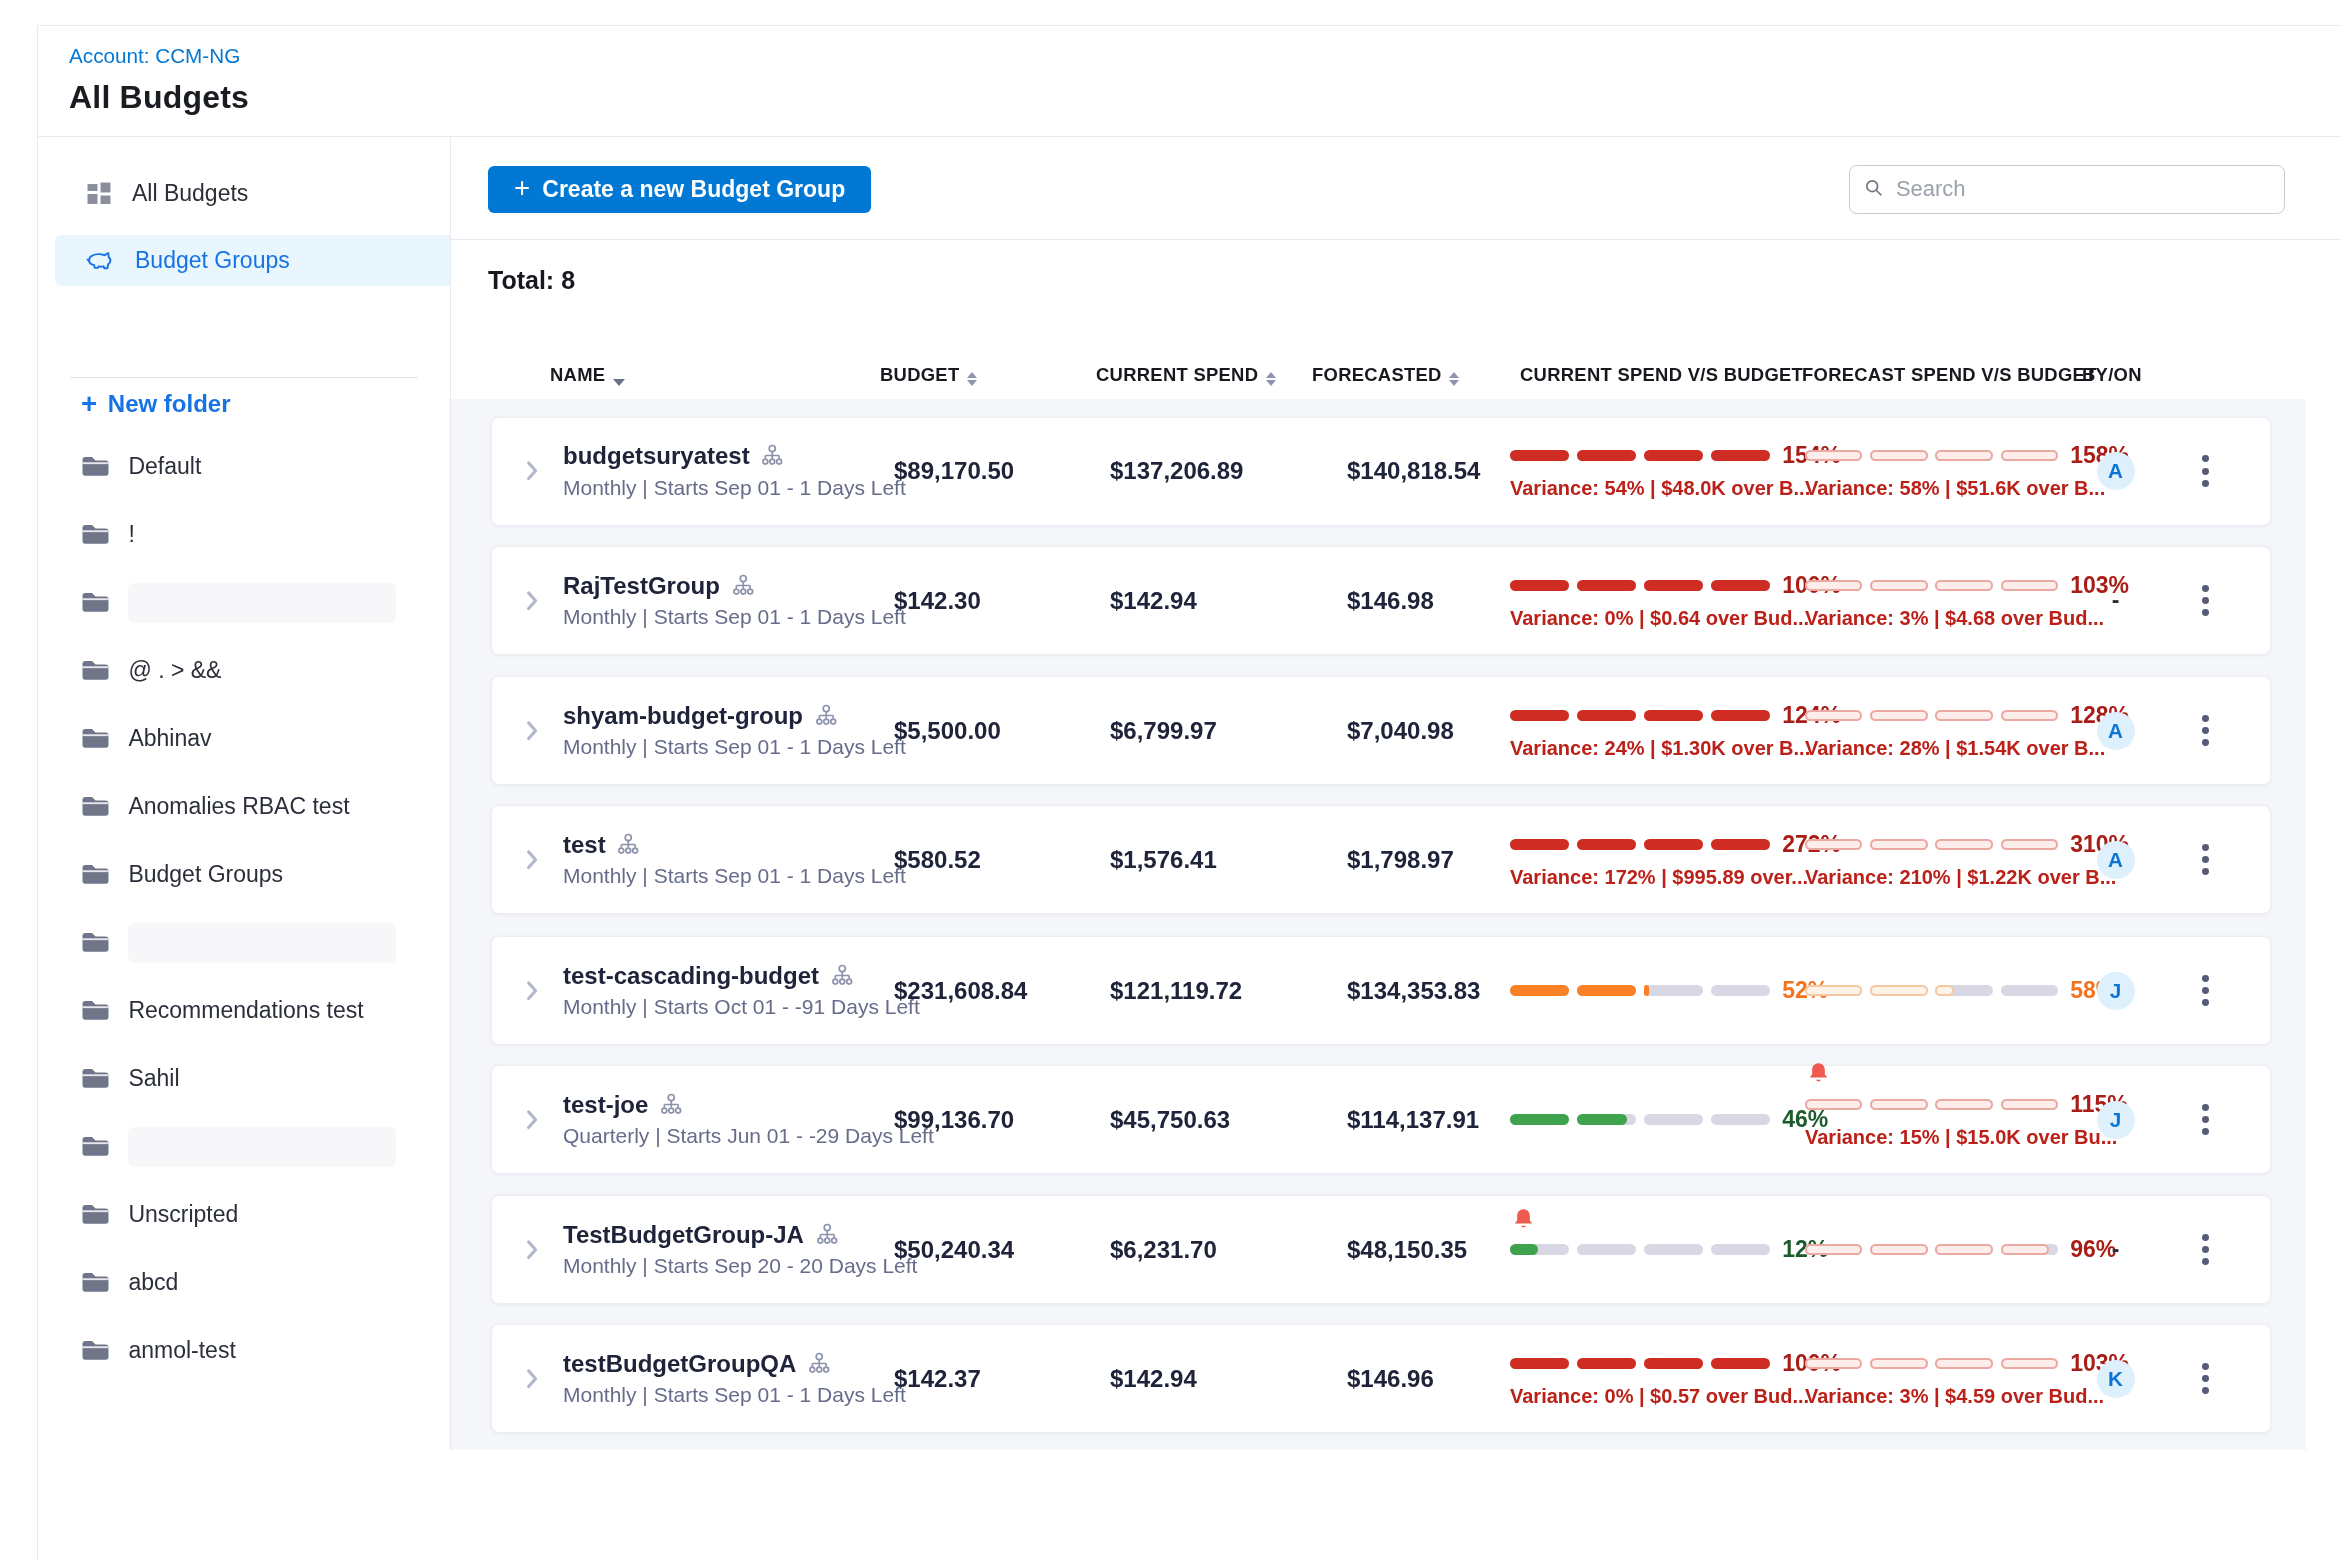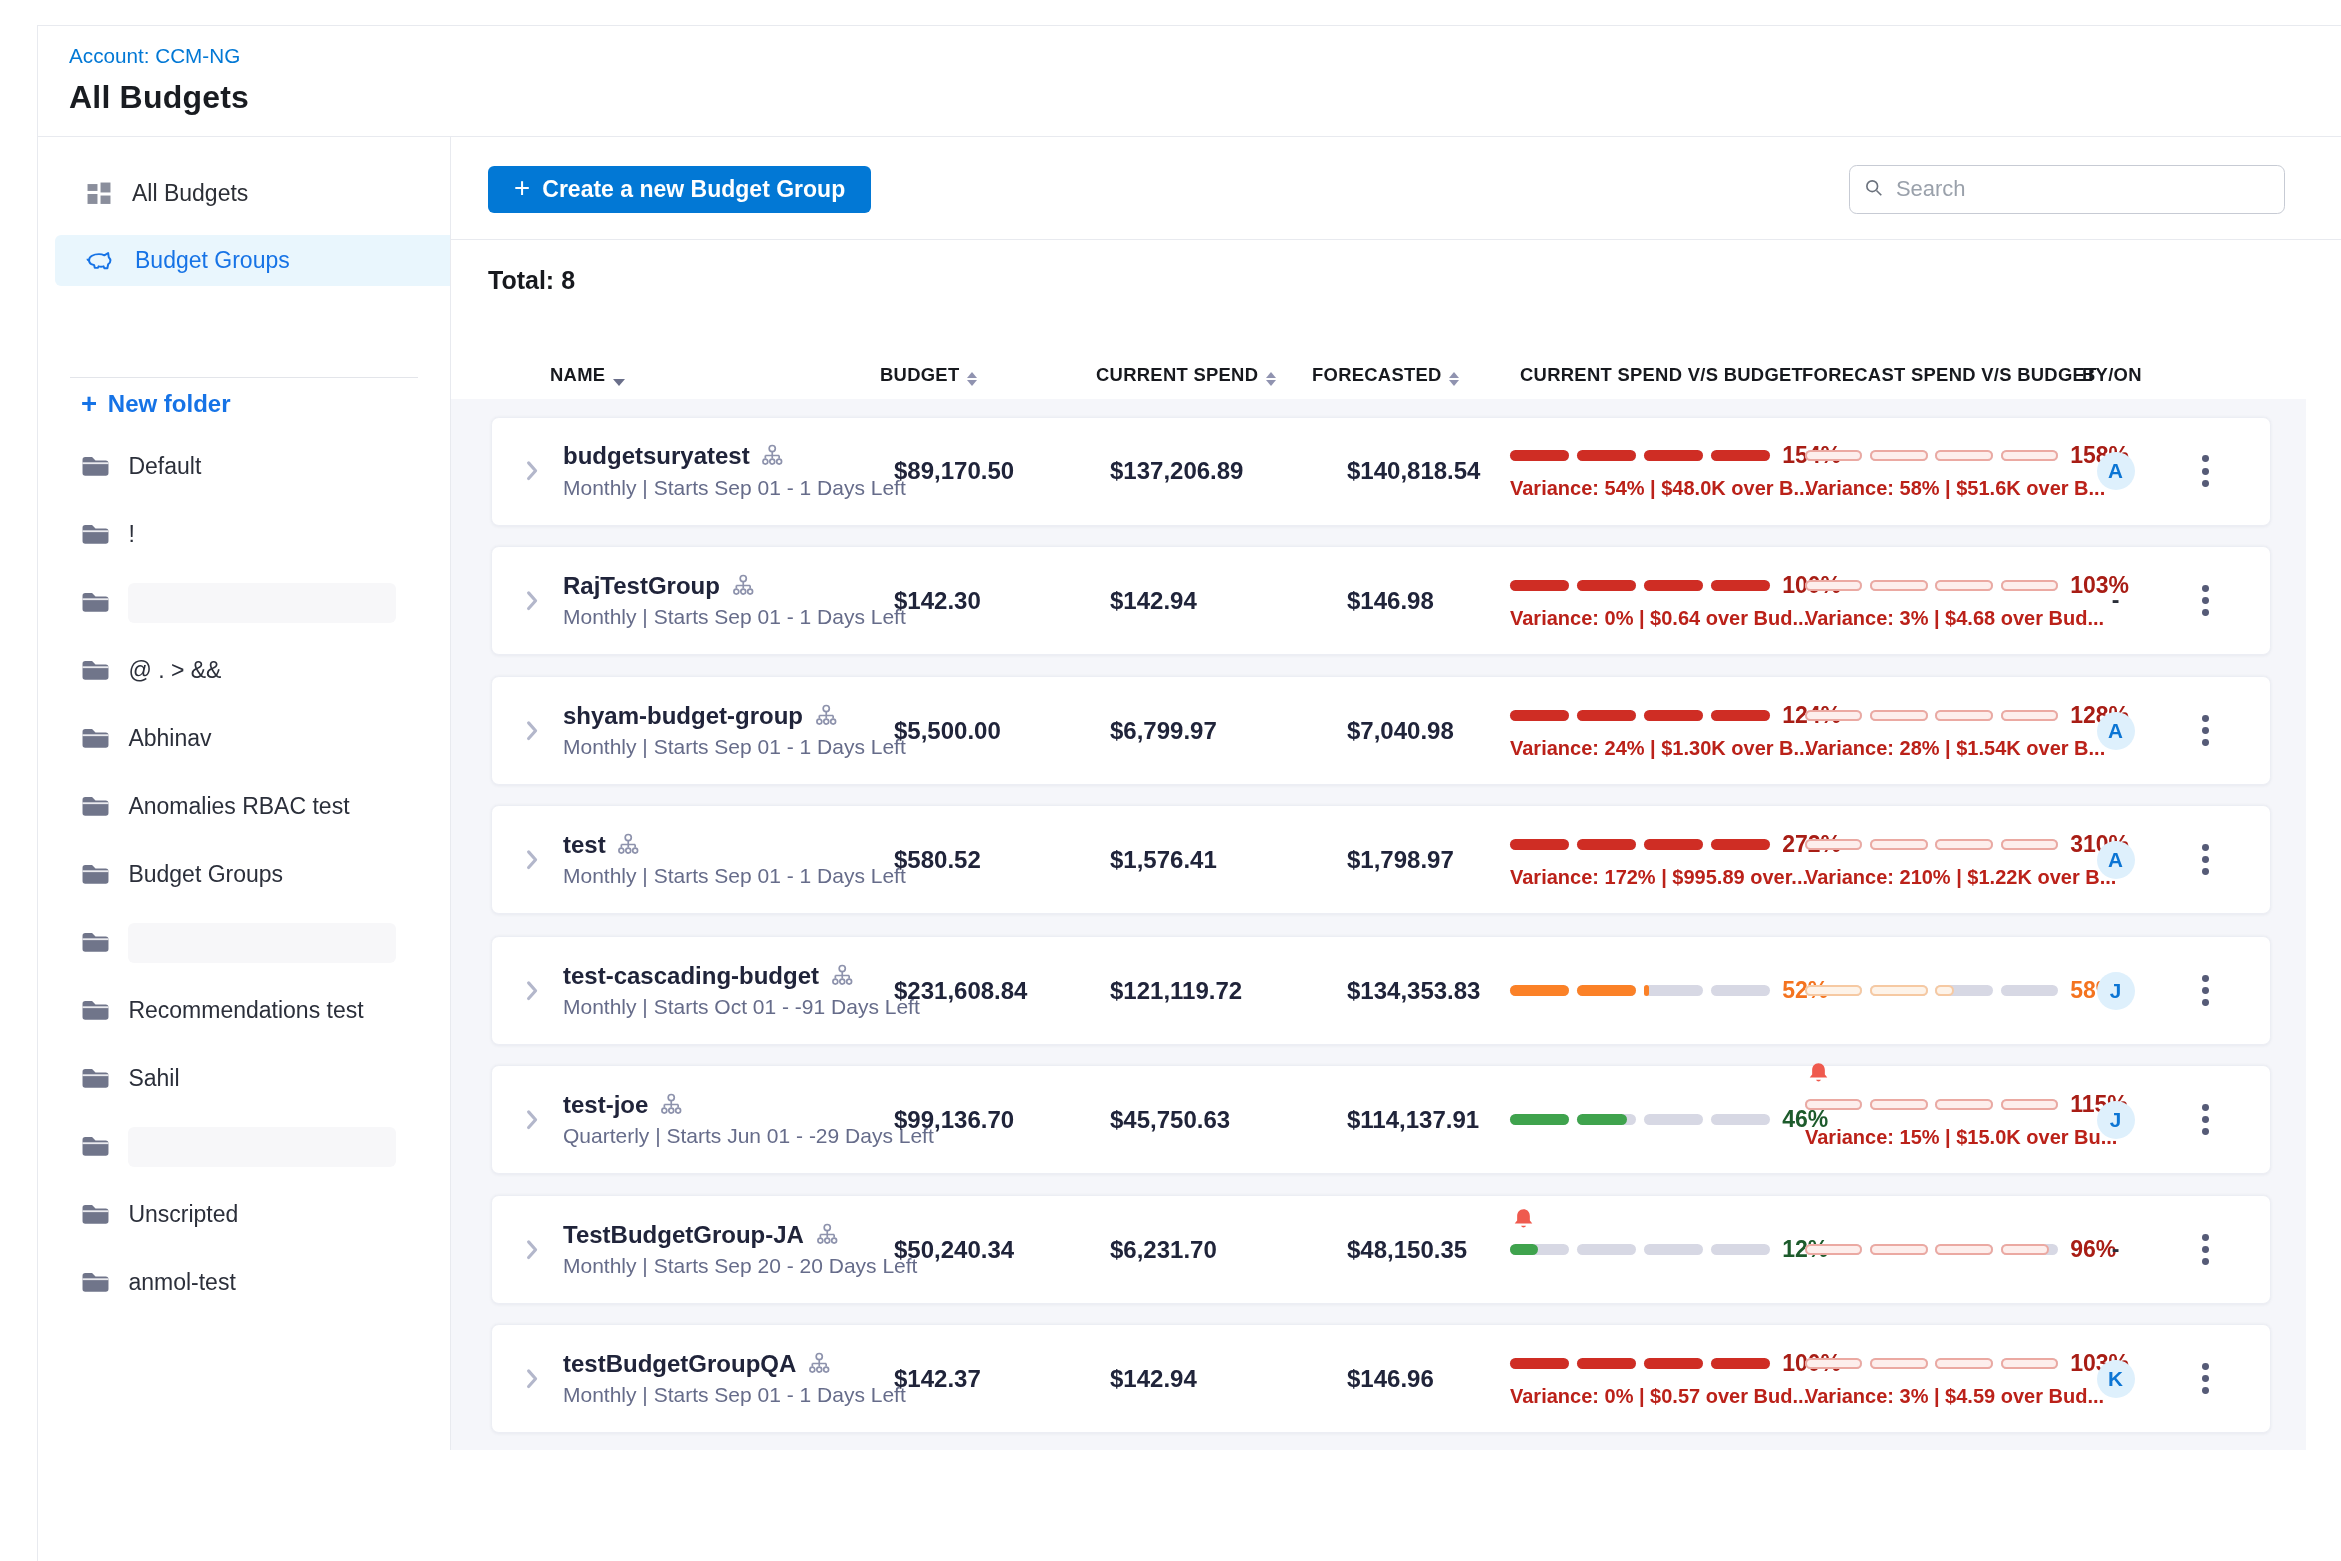--- a/index.html
+++ b/index.html
@@ -261,20 +261,30 @@
     <span>
       <svg width="29" height="23" viewBox="0 0 38 30">
         <path d="M2 6 q0-3.5 3.5-3.5 h9 l4.5 4.5 h13.5 q3.5 0 3.5 3.5 v13 q0 3.5-3.5 3.5 h-27 Q2 27 2 23.5 z" fill="#70758a"></path>
         <rect x="2" y="9.5" width="34" height="2.4" fill="#ffffff" opacity="0.85"></rect>
       </svg>
     </span>
     <span class="folder-label">Unscripted</span>
 
   </div>
 
+  <div class="folder-item">
+    <span>
+      <svg width="29" height="23" viewBox="0 0 38 30">
+        <path d="M2 6 q0-3.5 3.5-3.5 h9 l4.5 4.5 h13.5 q3.5 0 3.5 3.5 v13 q0 3.5-3.5 3.5 h-27 Q2 27 2 23.5 z" fill="#70758a"></path>
+        <rect x="2" y="9.5" width="34" height="2.4" fill="#ffffff" opacity="0.85"></rect>
+      </svg>
+    </span>
+    <span class="folder-label">abcd</span>
+
+  </div>
 
   <div class="folder-item">
     <span>
       <svg width="29" height="23" viewBox="0 0 38 30">
         <path d="M2 6 q0-3.5 3.5-3.5 h9 l4.5 4.5 h13.5 q3.5 0 3.5 3.5 v13 q0 3.5-3.5 3.5 h-27 Q2 27 2 23.5 z" fill="#70758a"></path>
         <rect x="2" y="9.5" width="34" height="2.4" fill="#ffffff" opacity="0.85"></rect>
       </svg>
     </span>
     <span class="folder-label">anmol-test</span>
 

